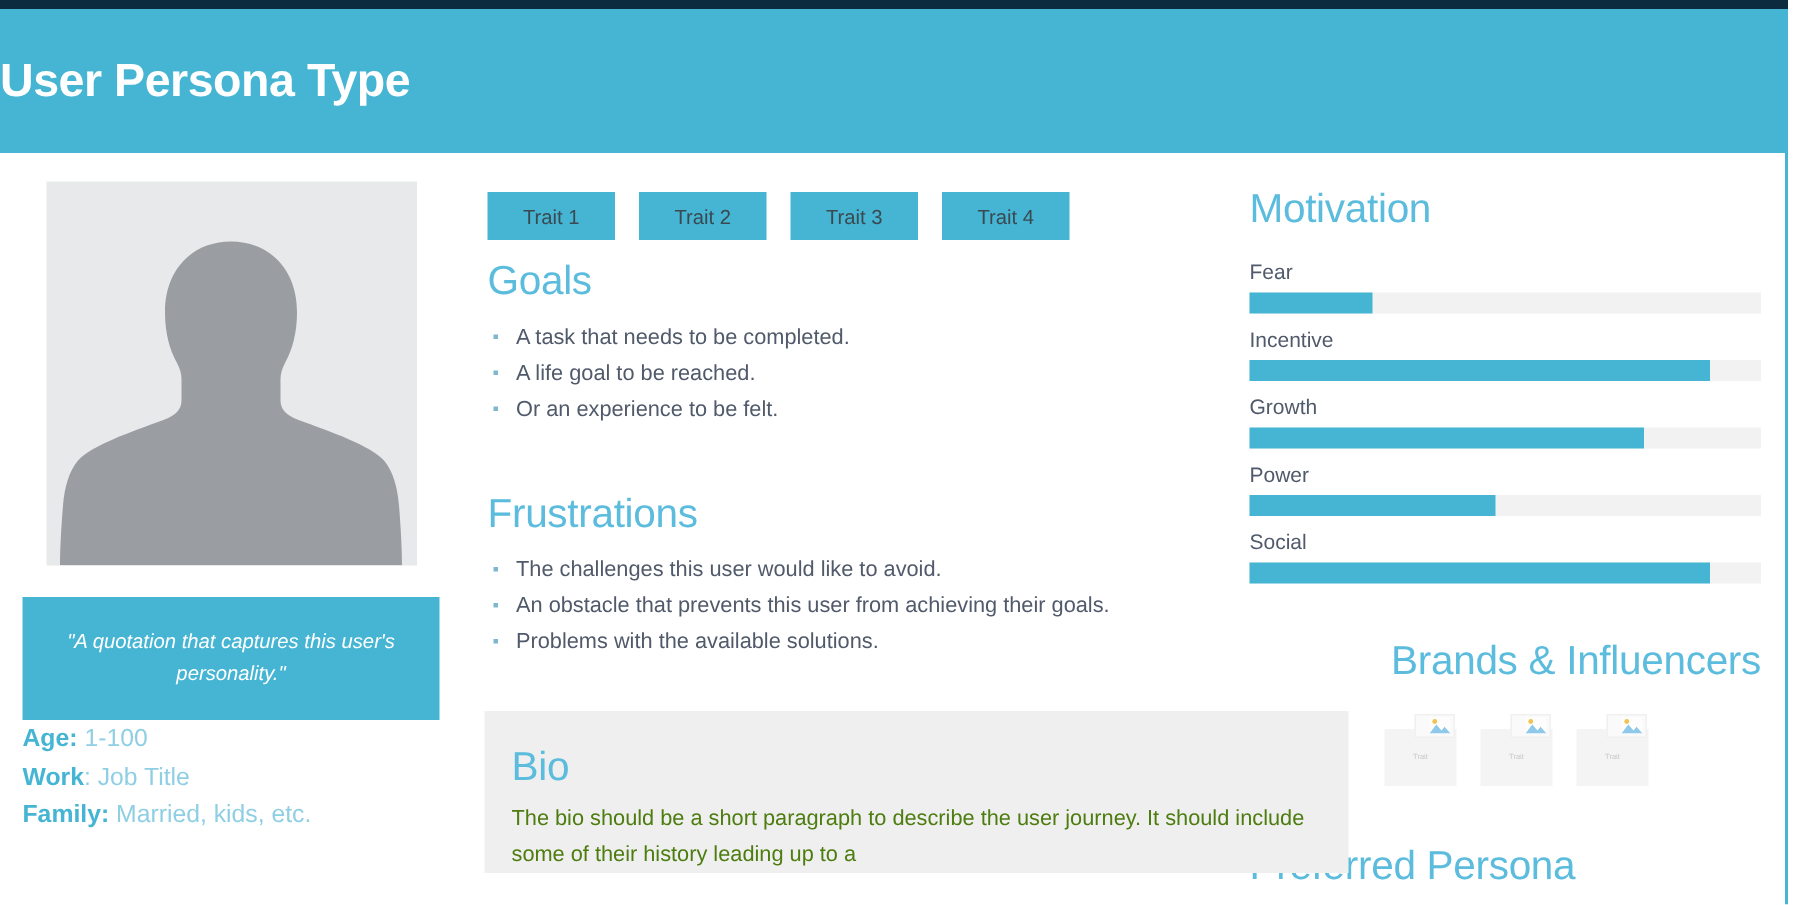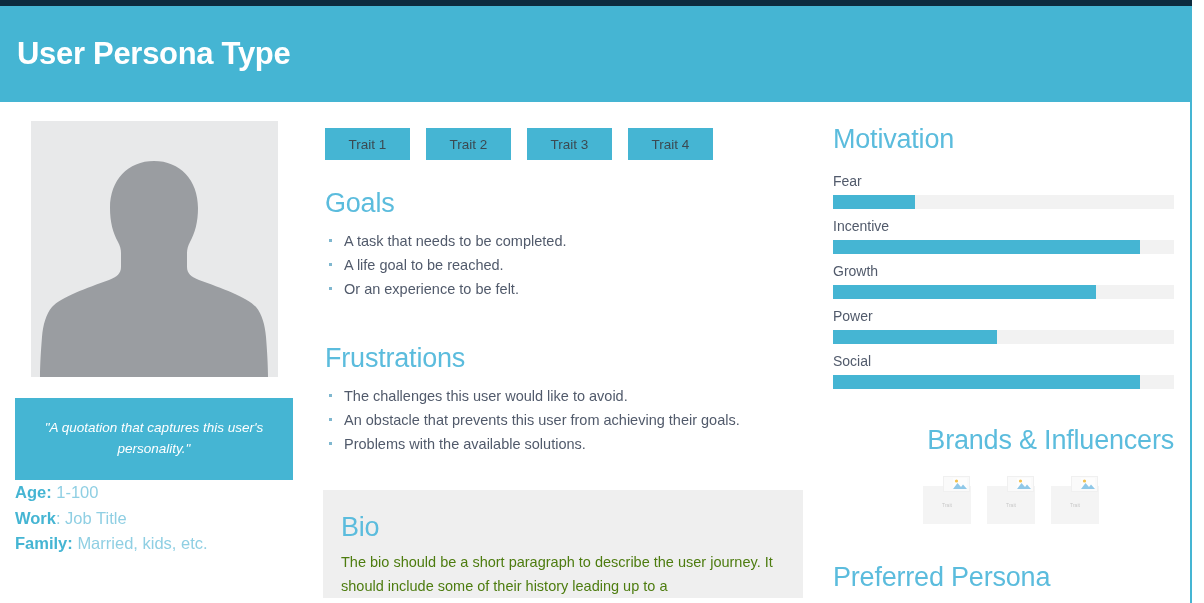--- a/index.html
+++ b/index.html
@@ -19,21 +19,21 @@
     border-right:2px solid #45b5d3;
     overflow:hidden;
   }
 
   .header {
     height:96px; width:100%; background:#45b5d3;
     display:flex; align-items:center;
   }
   .header h1 {
     color:#ffffff; font-size:31px; font-weight:bold;
-    letter-spacing:-0.3px; padding-left:17px;
+    letter-spacing:-0.3px; 
   }
 
   .body { display:flex; padding:0; height:501px; }
 
   
   .col-left { width:310px; flex:0 0 310px; padding:19px 16px 0 31px; }
   .avatar-box {
     width:247px; height:256px; background:#e8e9ea;
     position:relative; overflow:hidden;
   }
@@ -44,42 +44,42 @@
     padding:20px 26px; font-style:italic; font-size:13.5px;
     line-height:1.55; text-align:center;
   }
   .facts { margin-left:-16px; font-size:16.5px; line-height:1.56; }
   .facts .row { white-space:nowrap; }
   .facts .k { color:#45b5d3; font-weight:bold; }
   .facts .v { color:#8fcfe3; }
 
   
   .col-mid { width:510px; flex:0 0 510px; padding:26px 0 0 15px; position:relative; }
-  .traits { display:flex; gap:16px; margin-bottom:28px; }
+  .traits { display:flex; gap:16px; margin-bottom:12px; }
   .trait {
     background:#45b5d3; color:#3b4a52; font-size:13.5px;
     width:85px; height:32px; display:flex; align-items:center; justify-content:center;
   }
   .sec-title {
     color:#5bbcdd; font-size:27px; font-weight:normal;
     letter-spacing:-0.2px; margin-bottom:10px;
   }
   .bullets { list-style:none; }
   .bullets li {
     position:relative; padding-left:19px; color:#515a6b;
     font-size:14.5px; line-height:1.66;
   }
   .bullets li::before {
     content:""; position:absolute; left:4px; top:10px;
     width:3px; height:3px; background:#7fb7cf;
   }
   .gap { height:42px; }
   .bio-box {
     margin-top:34px; margin-left:-2px;
-    width:480px; background:#efefef; padding:22px 18px 0 18px;
+    width:576px; background:#efefef; padding:22px 18px 0 18px;
   }
   .bio-box .sec-title { margin-bottom:8px; }
   .bio-text { color:#4d7c0f; font-size:14.5px; line-height:1.62; }
 
   
   .col-right { flex:1; padding:22px 27px 0 13px; }
   .meter { margin-bottom:9px; }
   .meter-label { color:#515a6b; font-size:14px; margin-bottom:6px; }
   .track { width:341px; height:14px; background:#f2f2f2; }
   .fill { height:14px; background:#45b5d3; }

